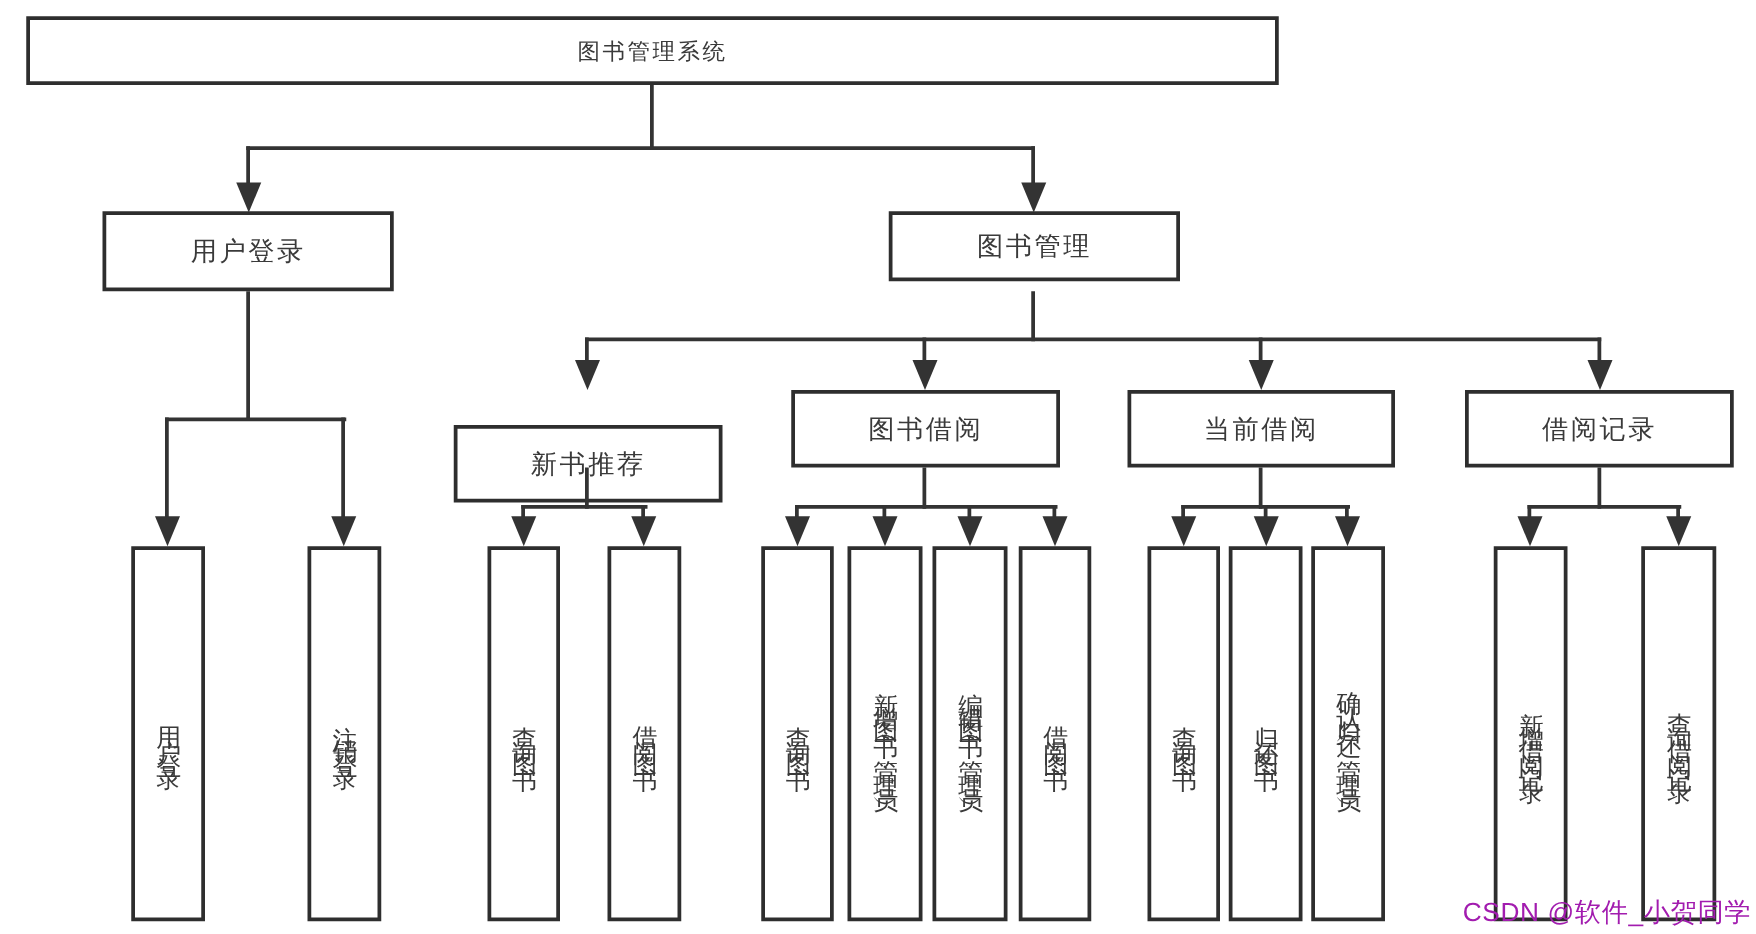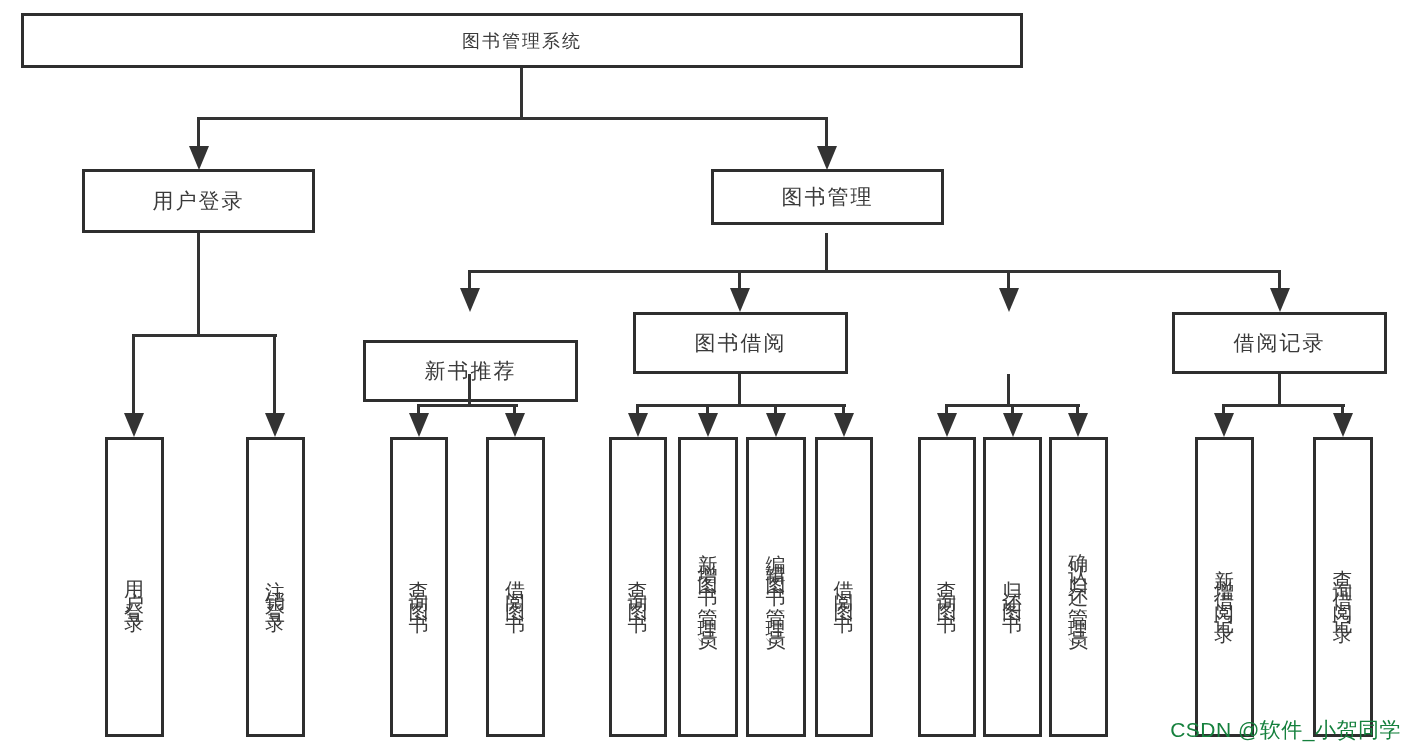--- a/index.html
+++ b/index.html
@@ -23,35 +23,36 @@
   }
   .vl { position:absolute; width:3px; background:#333333; }
   .hl { position:absolute; height:3px; background:#333333; }
   .ah {
     position:absolute; width:0; height:0;
     border-left:10px solid transparent; border-right:10px solid transparent;
     border-top:24px solid #333333;
   }
   .watermark {
     position:absolute; top:716px; right:4px; z-index:10;
-    font-size:21px; color:#15803d; letter-spacing:0.5px; white-space:nowrap;
+    font-size:21px; color:#a21caf; letter-spacing:0.5px; white-space:nowrap;
   }
 </style>
 </head>
 <body>
 
 <div id="canvas">
 
   <div class="box hbox root" style="left:21px;top:13px;width:1002px;height:55px;">图书管理系统</div>
 
   <div class="box hbox" style="left:82px;top:169px;width:233px;height:64px;">用户登录</div>
   <div class="box hbox" style="left:711px;top:169px;width:233px;height:56px;">图书管理</div>
 
   <div class="box hbox" style="left:363px;top:312px;width:215px;height:62px;margin-top:28px;">新书推荐</div>
   <div class="box hbox" style="left:633px;top:312px;width:215px;height:62px;">图书借阅</div>
+  <div class="box hbox" style="left:902px;top:312px;width:214px;height:62px;">当前借阅</div>
   <div class="box hbox" style="left:1172px;top:312px;width:215px;height:62px;">借阅记录</div>
 
   <div class="box leaf" style="left:105px;width:59px;">用户登录</div>
   <div class="box leaf" style="left:246px;width:59px;">注销登录</div>
 
   <div class="box leaf" style="left:390px;width:58px;">查询图书</div>
   <div class="box leaf" style="left:486px;width:59px;">借阅图书</div>
 
   <div class="box leaf" style="left:609px;width:58px;">查询图书</div>
   <div class="box leaf" style="left:678px;width:60px;">新增图书（管理员）</div>

